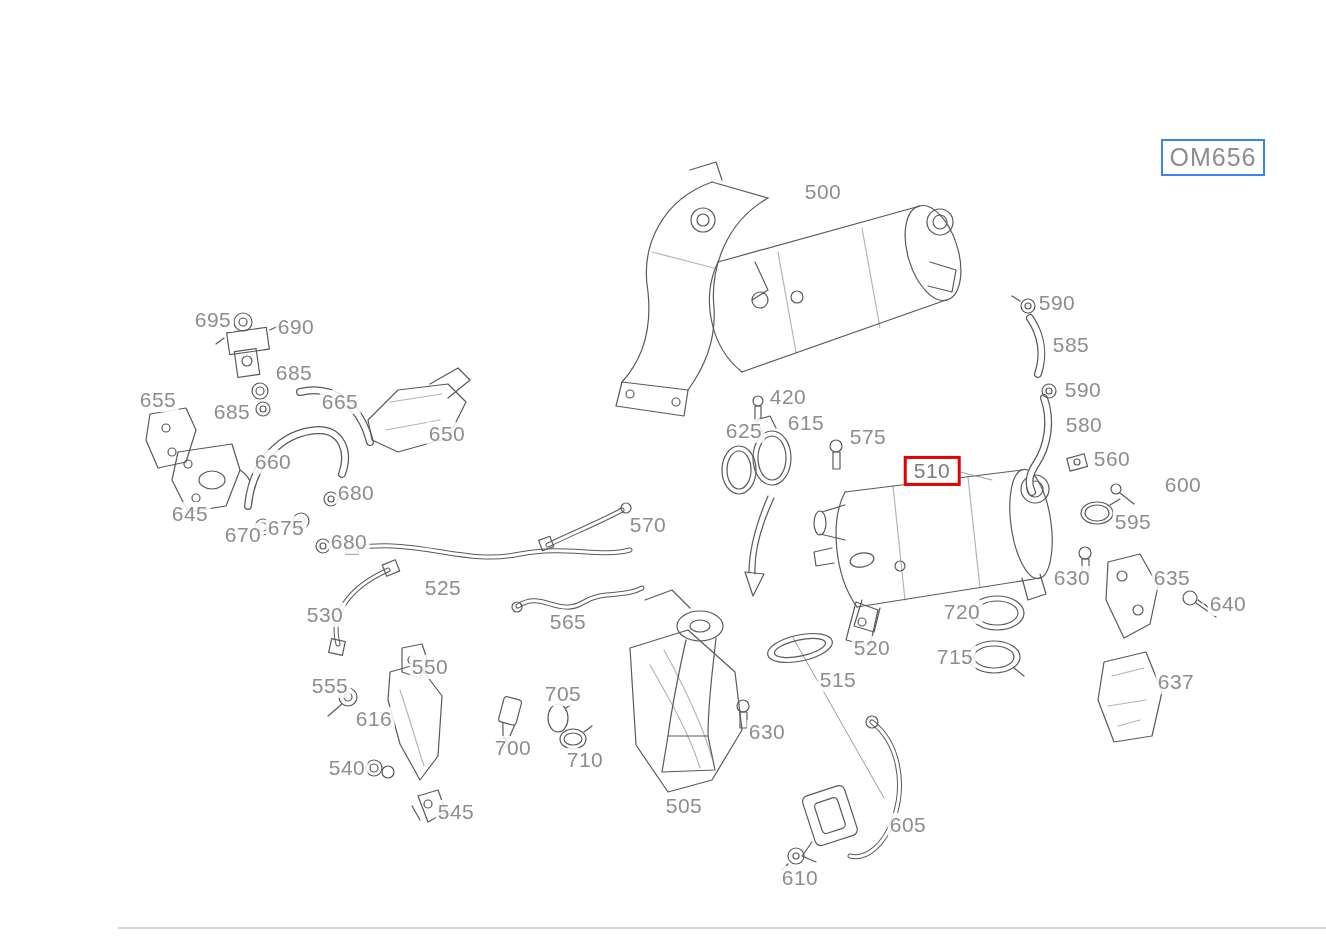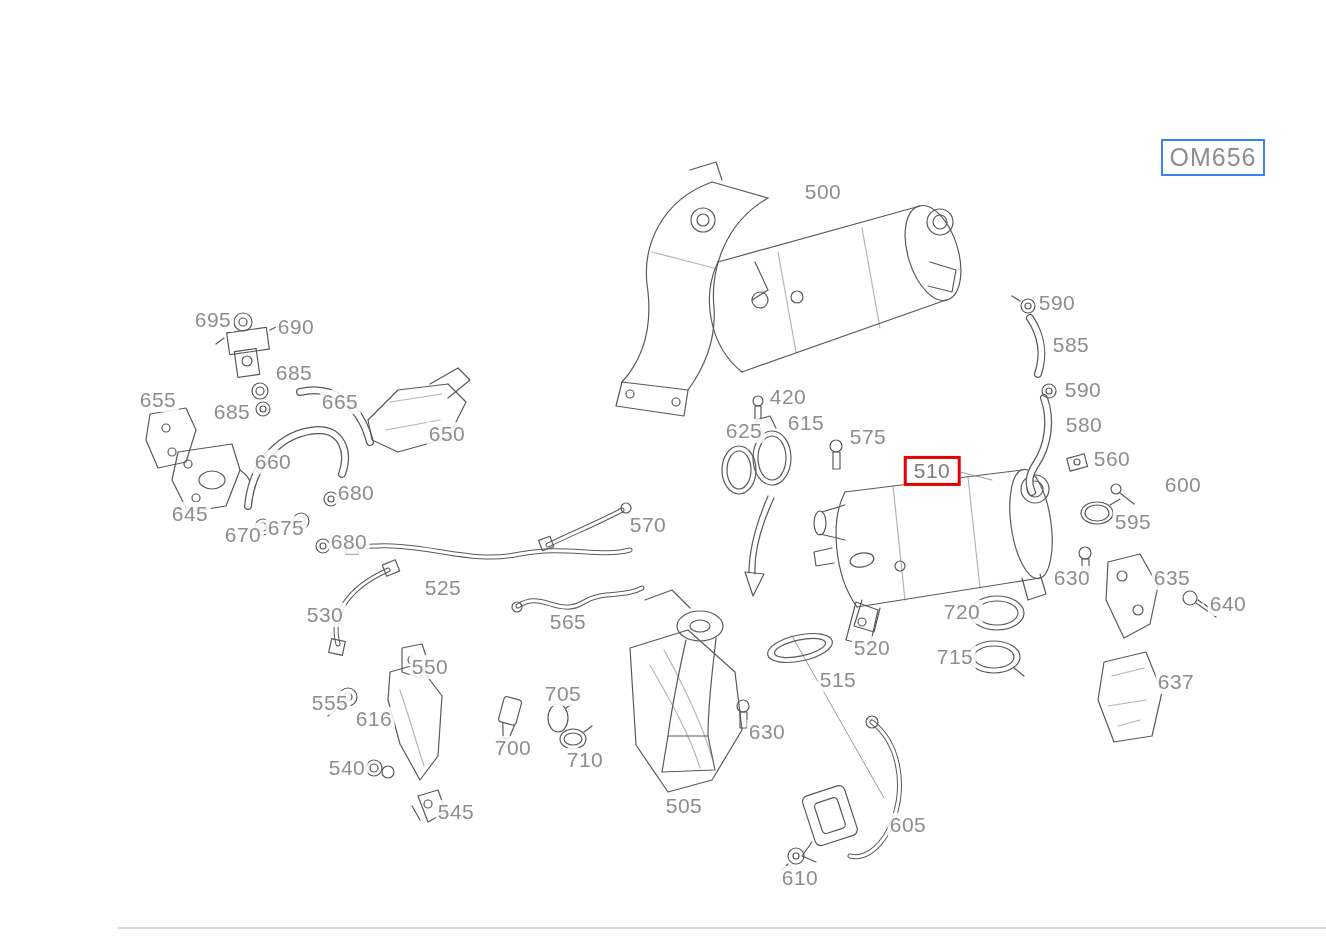--- a/index.html
+++ b/index.html
@@ -351,21 +351,21 @@
       <div class="part-label" style="left: 1072px; top: 578px;">630</div>
       <div class="part-label" style="left: 1172px; top: 578px;">635</div>
       <div class="part-label" style="left: 1228px; top: 604px;">640</div>
       <div class="part-label" style="left: 325px; top: 615px;">530</div>
       <div class="part-label" style="left: 568px; top: 622px;">565</div>
       <div class="part-label" style="left: 962px; top: 612px;">720</div>
       <div class="part-label" style="left: 872px; top: 648px;">520</div>
       <div class="part-label" style="left: 955px; top: 657px;">715</div>
       <div class="part-label" style="left: 838px; top: 680px;">515</div>
       <div class="part-label" style="left: 430px; top: 667px;">550</div>
-      <div class="part-label" style="left: 330px; top: 686px; margin-top: 17px;">555</div>
+      <div class="part-label" style="left: 330px; top: 686px;">555</div>
       <div class="part-label" style="left: 374px; top: 719px;">616</div>
       <div class="part-label" style="left: 563px; top: 694px;">705</div>
       <div class="part-label" style="left: 513px; top: 748px;">700</div>
       <div class="part-label" style="left: 585px; top: 760px;">710</div>
       <div class="part-label" style="left: 767px; top: 732px;">630</div>
       <div class="part-label" style="left: 1176px; top: 682px;">637</div>
       <div class="part-label" style="left: 347px; top: 768px;">540</div>
       <div class="part-label" style="left: 456px; top: 812px;">545</div>
       <div class="part-label" style="left: 684px; top: 806px;">505</div>
       <div class="part-label" style="left: 908px; top: 825px;">605</div>

